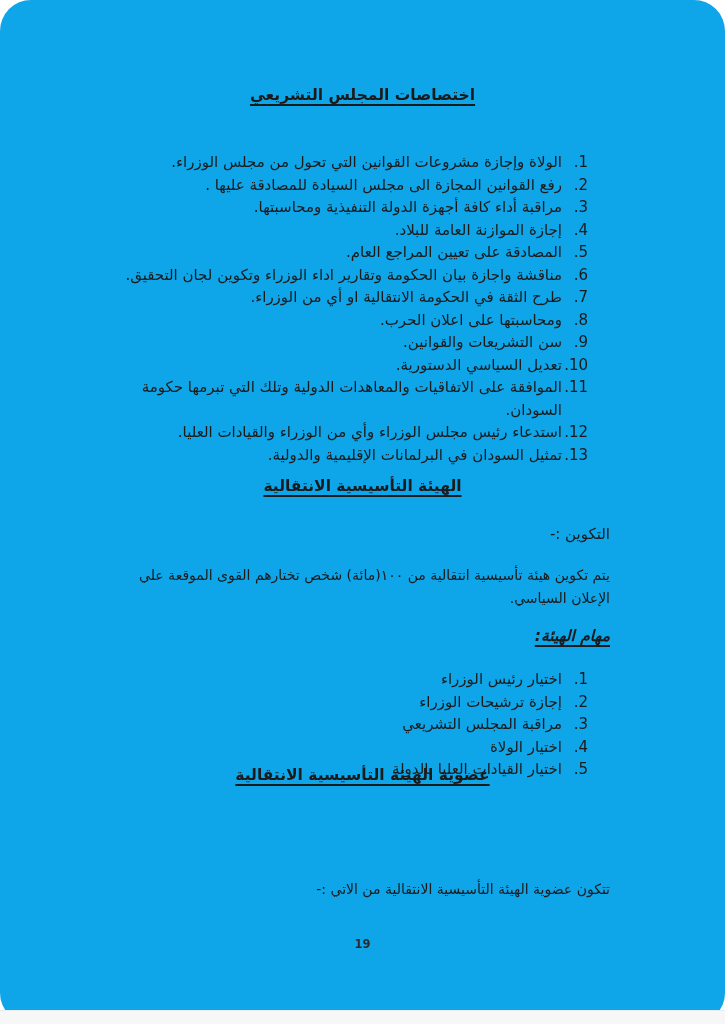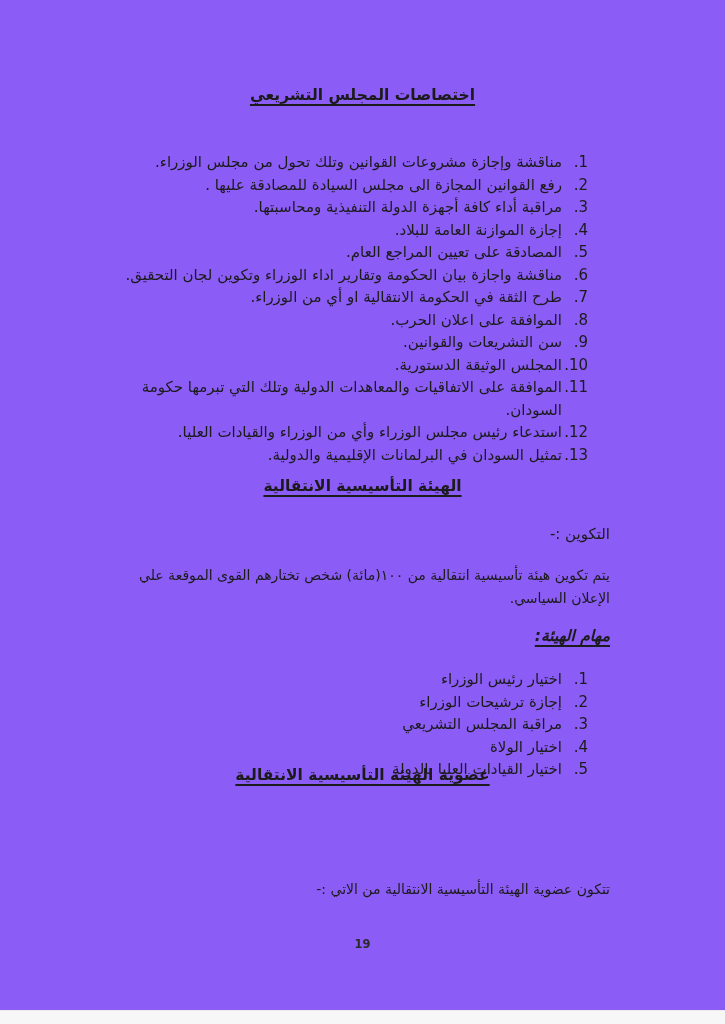--- a/index.html
+++ b/index.html
@@ -2,21 +2,21 @@
 <html lang="ar"><head>
 <meta charset="utf-8">
 <style>
   html,body{margin:0;padding:0;}
   body{
     width:725px;height:1024px;position:relative;overflow:hidden;
     background:#ffffff;
     font-family:"DejaVu Sans","Liberation Sans",sans-serif;
     color:#1b1b1b;
   }
-  .page{position:absolute;inset:0;background:#8b5cf6;}
+  .page{position:absolute;inset:0;background:#0ea5e9;border-radius:31px;}
   .abs{position:absolute;left:115px;right:115px;direction:rtl;}
   .heading{
     font-weight:bold;font-size:15.5px;
     text-decoration:underline;text-underline-offset:4px;text-decoration-thickness:1.5px;
   }
   .center{text-align:center;}
   .right{text-align:right;}
   .body-text{font-size:14px;line-height:23px;}
   .list{direction:rtl;padding-right:22px;}
   .li{display:flex;line-height:22.5px;font-size:15px;}
@@ -35,21 +35,21 @@
 </head>
 <body>
 
 <div class="page">
 
   <div class="abs heading center" style="top:86px;">اختصاصات المجلس التشريعي</div>
 
   <div class="abs list" style="top:151px;">
     <div class="li">
         <span class="num">1.</span>
-        <span class="txt">مناقشة وإجازة مشروعات القوانين وتلك تحول من مجلس الوزراء.</span>
+        <span class="txt">الولاة وإجازة مشروعات القوانين التي تحول من مجلس الوزراء.</span>
       </div>
     <div class="li">
         <span class="num">2.</span>
         <span class="txt">رفع القوانين المجازة الى مجلس السيادة للمصادقة عليها .</span>
       </div>
     <div class="li">
         <span class="num">3.</span>
         <span class="txt">مراقبة أداء كافة أجهزة الدولة التنفيذية ومحاسبتها.</span>
       </div>
     <div class="li">
@@ -63,29 +63,29 @@
     <div class="li">
         <span class="num">6.</span>
         <span class="txt">مناقشة واجازة بيان الحكومة وتقارير اداء الوزراء وتكوين لجان التحقيق.</span>
       </div>
     <div class="li">
         <span class="num">7.</span>
         <span class="txt">طرح الثقة في الحكومة الانتقالية او أي من الوزراء.</span>
       </div>
     <div class="li">
         <span class="num">8.</span>
-        <span class="txt">الموافقة على اعلان الحرب.</span>
+        <span class="txt">ومحاسبتها على اعلان الحرب.</span>
       </div>
     <div class="li">
         <span class="num">9.</span>
         <span class="txt">سن التشريعات والقوانين.</span>
       </div>
     <div class="li">
         <span class="num">10.</span>
-        <span class="txt">المجلس الوثيقة الدستورية.</span>
+        <span class="txt">تعديل السياسي الدستورية.</span>
       </div>
     <div class="li">
         <span class="num">11.</span>
         <span class="txt">الموافقة على الاتفاقيات والمعاهدات الدولية وتلك التي تبرمها حكومة السودان.</span>
       </div>
     <div class="li">
         <span class="num">12.</span>
         <span class="txt">استدعاء رئيس مجلس الوزراء وأي من الوزراء والقيادات العليا.</span>
       </div>
     <div class="li">

